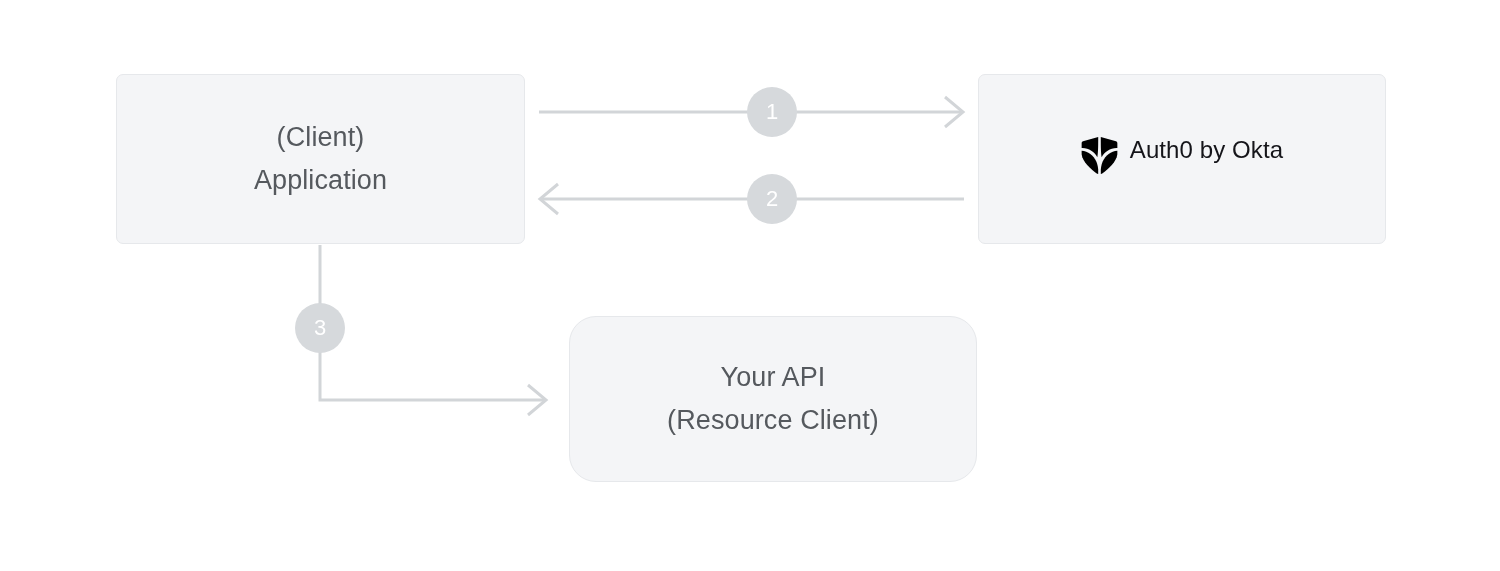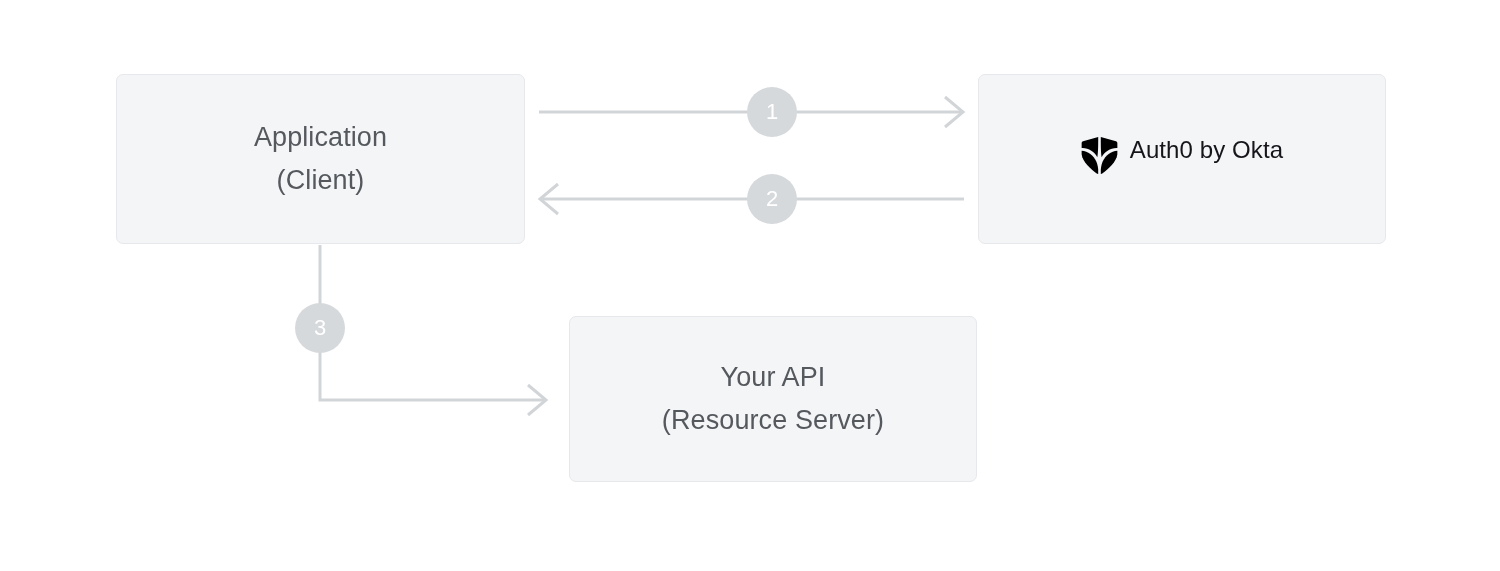--- a/index.html
+++ b/index.html
@@ -61,20 +61,21 @@
     top: 74px;
     width: 408px;
     height: 170px;
   }
 
   #box-your-api {
     left: 569px;
     top: 316px;
     width: 408px;
     height: 166px;
+    border-radius: 27px;
   }
 
   
   .brand-lockup {
     display: flex;
     flex-direction: row;
     align-items: flex-start;
     justify-content: center;
     gap: 12px;
     margin-bottom: 7px;
@@ -145,22 +146,22 @@
       <polyline class="connector-head" points="558,184 540,199 558,214"></polyline>
     </g>
 
     <g>
       <polyline class="connector-stroke" points="320,245 320,400 545,400"></polyline>
       <polyline class="connector-head" points="528,385 546,400 528,415"></polyline>
     </g>
   </svg>
 
   <div id="box-application" class="node-box">
+    <span class="node-line">(Client)</span>
     <span class="node-line">Application</span>
-    <span class="node-line">(Client)</span>
   </div>
 
   <div id="box-authorization-server" class="node-box">
 
     <div class="brand-lockup">
       <svg class="brand-logo" viewBox="0 0 40 42">
 
         <path fill="#000000" d="M18.6 1.0 L2.2 5.6 C1.3 5.85 0.7 6.7 0.7 7.65 L0.7 13.0
               C8.0 12.6 14.6 17.0 17.6 23.0 C18.4 19.1 18.65 13.2 18.6 1.0 Z"></path>
 
@@ -175,21 +176,21 @@
               L21.4 41.0 C22.1 41.0 22.8 40.75 23.4 40.3 C29.6 35.6 38.4 27.6 39.25 19.9
               C39.3 19.0 39.3 17.4 39.3 15.8 Z"></path>
       </svg>
       <span class="brand-name">Auth0 by Okta</span>
     </div>
 
   </div>
 
   <div id="box-your-api" class="node-box">
     <span class="node-line">Your API</span>
-    <span class="node-line">(Resource Server)</span>
+    <span class="node-line">(Resource Client)</span>
   </div>
 
   <div id="step-badge-1" class="step-badge">1</div>
 
   <div id="step-badge-2" class="step-badge">2</div>
 
   <div id="step-badge-3" class="step-badge">3</div>
 
 </div>
 

